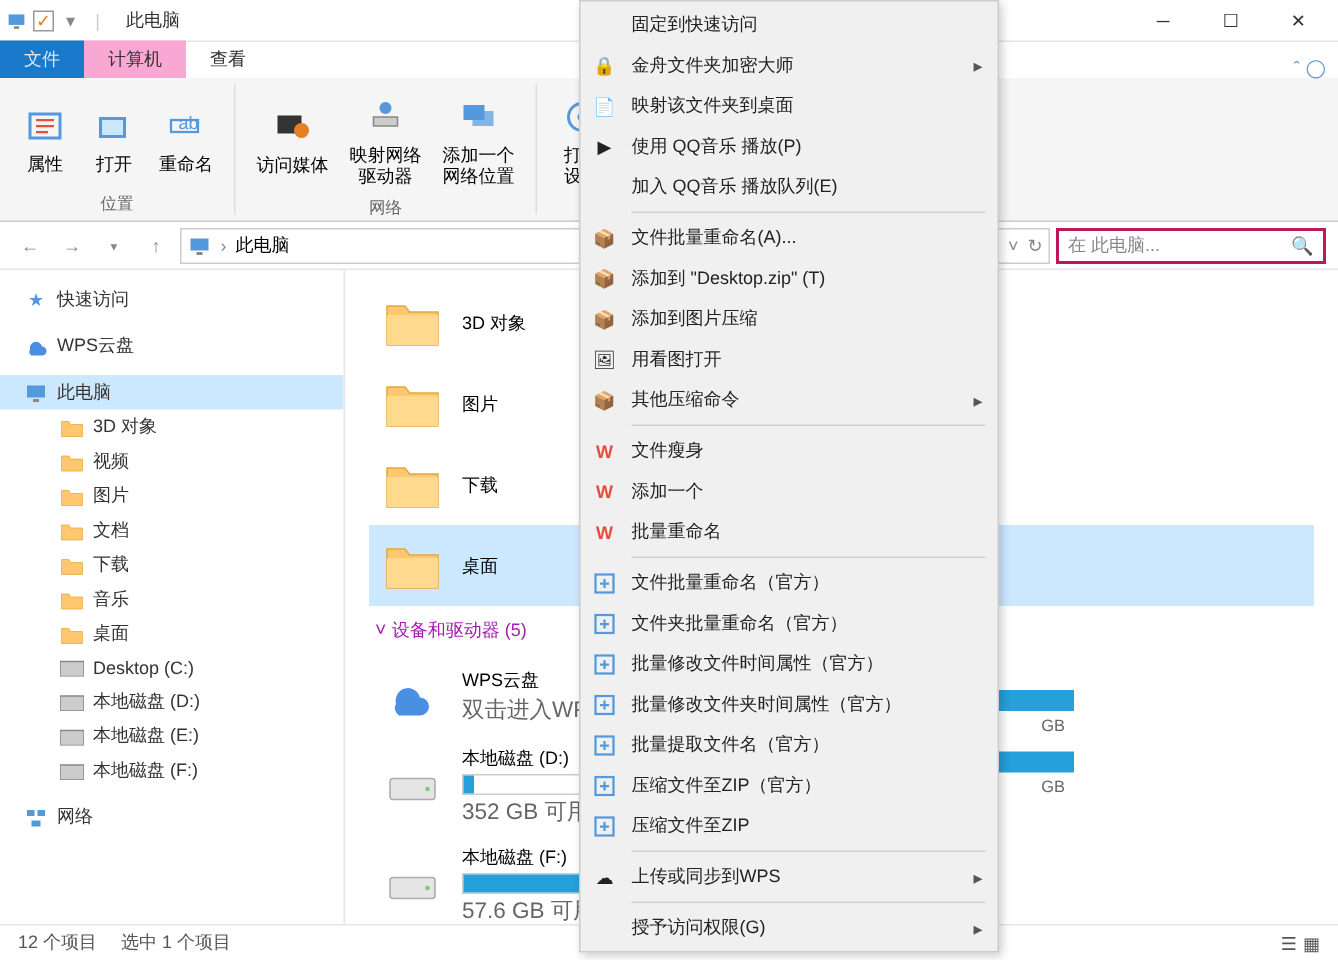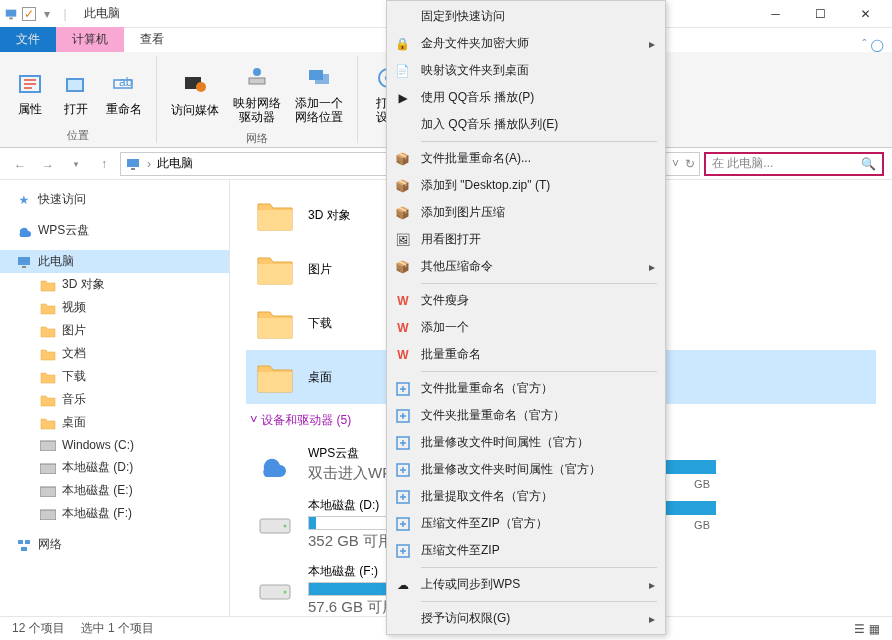--- a/index.html
+++ b/index.html
@@ -288,21 +288,21 @@
             </svg>
           </span>
           <span>桌面</span>
         </div>
         <div class="tree-item child">
           <span class="tree-icon">
             <svg width="16" height="12">
               <rect width="16" height="10" y="2" fill="#ccc" stroke="#888"></rect>
             </svg>
           </span>
-          <span>Windows (C:)</span>
+          <span>Desktop (C:)</span>
         </div>
         <div class="tree-item child">
           <span class="tree-icon">
             <svg width="16" height="12">
               <rect width="16" height="10" y="2" fill="#ccc" stroke="#888"></rect>
             </svg>
           </span>
           <span>本地磁盘 (D:)</span>
         </div>
         <div class="tree-item child">

